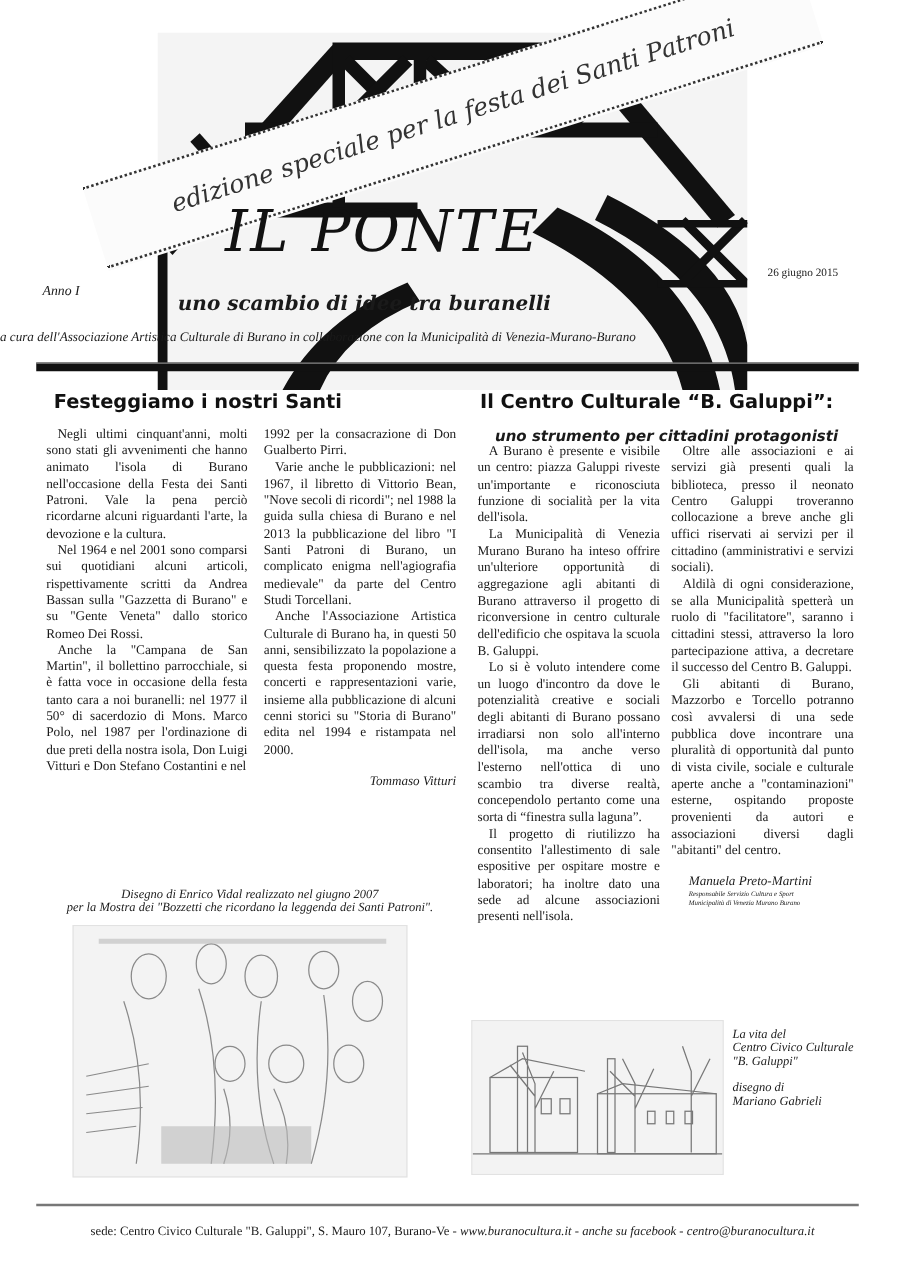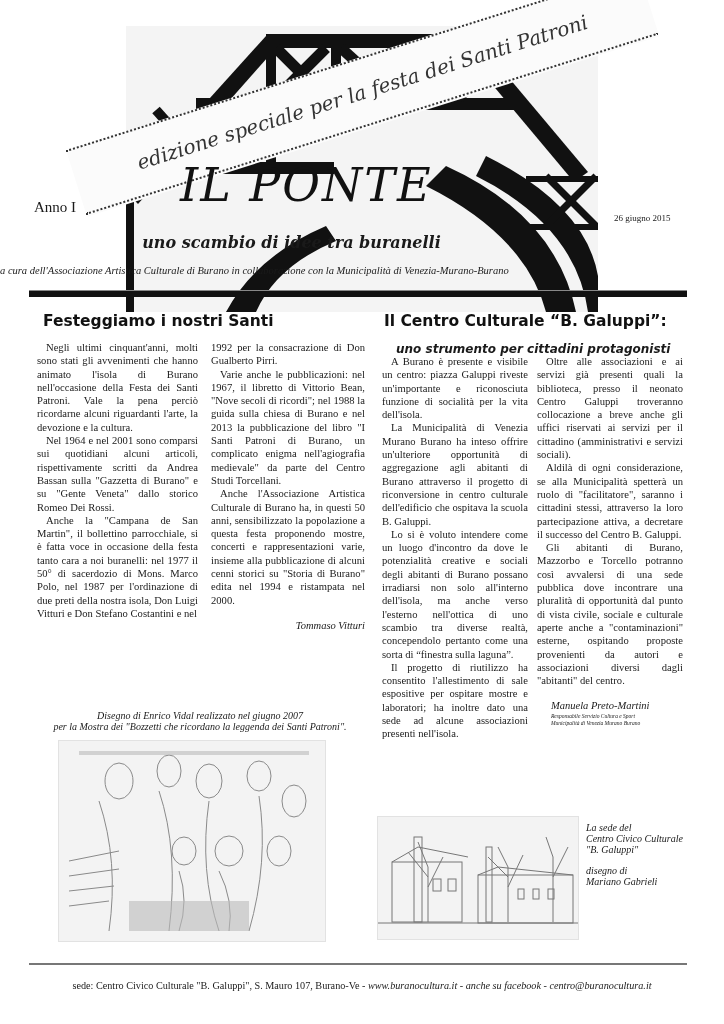--- a/index.html
+++ b/index.html
@@ -2,21 +2,21 @@
 <html><head>
 <meta charset="utf-8">
 <style>
   html, body { margin:0; padding:0; background:#ffffff; }
   body { width:724px; height:1024px; position:relative; overflow:hidden; font-family:"DejaVu Serif", serif; color:#1a1a1a; }
   .abs { position:absolute; }
   
   .masthead { left:126px; top:26px; width:472px; height:286px; }
   .bridge { position:absolute; left:0; top:0; width:472px; height:286px; }
   .title { left:180px; top:158px; font-family:"DejaVu Serif", serif; font-style:italic; font-size:46px; letter-spacing:2px; color:#111; }
-  .anno { left:34px; top:199px; font-size:15px; font-family:"Liberation Serif", serif; }
+  .anno { left:34px; top:227px; font-size:11px; font-family:"Liberation Serif", serif;font-style:italic; }
   .data-date { left:614px; top:213px; font-size:9px; font-family:"Liberation Serif", serif; }
   .motto { left:0; top:233px; width:583px; text-align:center; font-family:"DejaVu Serif", serif; font-style:italic; font-weight:bold; font-size:16px; }
   .curator { left:0; top:265px; width:724px; font-family:"Liberation Serif", serif; font-style:italic; font-size:10.5px; }
   .rule-thick { left:29px; top:290px; width:658px; height:6px; background:#111; border-top:1px solid #888; }
   
   h2 { margin:0; font-family:"DejaVu Sans", sans-serif; font-weight:bold; font-size:15.5px; color:#111; }
   .subhead { font-family:"DejaVu Sans", sans-serif; font-style:italic; font-weight:bold; font-size:12px; margin:12px; }
   .col { font-family:"Liberation Serif", serif; font-size:10.6px; line-height:13.3px; text-align:justify; }
   .col p { margin:0; text-indent:9px; }
   .caption { font-family:"Liberation Serif", serif; font-style:italic; font-size:10px; text-align:center; line-height:11px; }
@@ -163,21 +163,21 @@
         <rect x="70" y="62" width="8" height="12"></rect>
       <rect x="140" y="72" width="6" height="10"></rect>
         <rect x="155" y="72" width="6" height="10"></rect>
         <rect x="170" y="72" width="6" height="10"></rect>
       <line x1="0" y1="106" x2="200" y2="106"></line>
     </g>
   </svg>
 </div>
 
 <div class="abs caption" style="left:586px;top:822px;width:110px;text-align:left;">
-  <div>La sede del</div>
+  <div>La vita del</div>
   <div>Centro Civico Culturale</div>
   <div>"B. Galuppi"</div>
   <div style="height:10px"></div>
   <div>disegno di</div>
   <div>Mariano Gabrieli</div>
 </div>
 
 <div class="abs rule-thin"></div>
 <div class="abs footer">
   <span>sede: Centro Civico Culturale "B. Galuppi", S. Mauro 107, Burano-Ve - </span><i>www.buranocultura.it</i><i> - anche su facebook - </i><i>centro@buranocultura.it</i>

